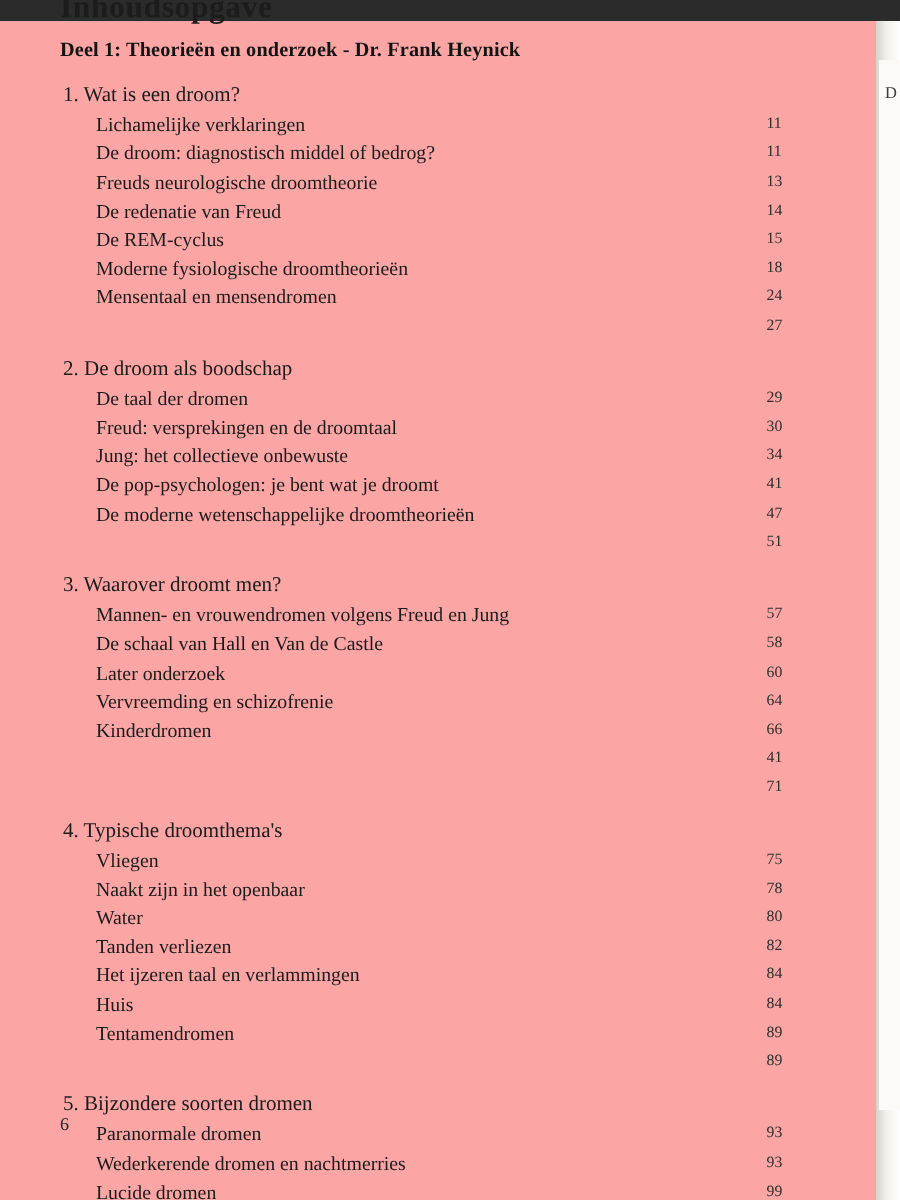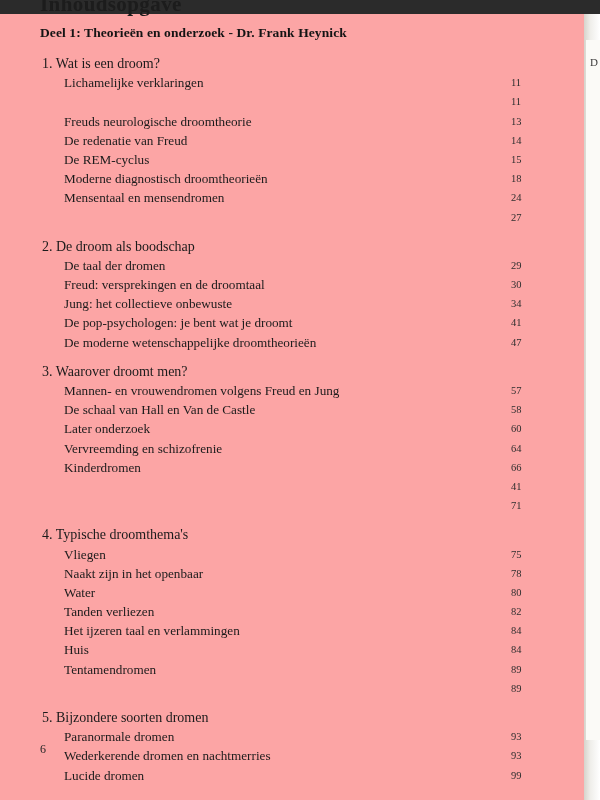--- a/index.html
+++ b/index.html
@@ -146,36 +146,37 @@
         <div class="chapter">
           <div class="row lvl1">
             <span class="label">1. Wat is een droom?</span>
             <span class="page-num"></span>
           </div>
           <div class="row lvl2">
             <span class="label">Lichamelijke verklaringen</span>
             <span class="page-num">11</span>
           </div>
           <div class="row lvl2">
+            <span class="label">De droom: diagnostisch middel of bedrog?</span>
             <span class="page-num">11</span>
           </div>
           <div class="row lvl2">
             <span class="label">Freuds neurologische droomtheorie</span>
             <span class="page-num">13</span>
           </div>
           <div class="row lvl2">
             <span class="label">De redenatie van Freud</span>
             <span class="page-num">14</span>
           </div>
           <div class="row lvl2">
             <span class="label">De REM-cyclus</span>
             <span class="page-num">15</span>
           </div>
           <div class="row lvl2">
-            <span class="label">Moderne diagnostisch droomtheorieën</span>
+            <span class="label">Moderne fysiologische droomtheorieën</span>
             <span class="page-num">18</span>
           </div>
           <div class="row lvl2">
             <span class="label">Mensentaal en mensendromen</span>
             <span class="page-num">24</span>
           </div>
           <div class="row lvl2">
             <span class="label"></span>
             <span class="page-num">27</span>
           </div>
@@ -198,20 +199,24 @@
             <span class="page-num">34</span>
           </div>
           <div class="row lvl2">
             <span class="label">De pop-psychologen: je bent wat je droomt</span>
             <span class="page-num">41</span>
           </div>
           <div class="row lvl2">
             <span class="label">De moderne wetenschappelijke droomtheorieën</span>
             <span class="page-num">47</span>
           </div>
+          <div class="row lvl2">
+            <span class="label"></span>
+            <span class="page-num">51</span>
+          </div>
         </div>
         <div class="chapter">
           <div class="row lvl1">
             <span class="label">3. Waarover droomt men?</span>
             <span class="page-num"></span>
           </div>
           <div class="row lvl2">
             <span class="label">Mannen- en vrouwendromen volgens Freud en Jung</span>
             <span class="page-num">57</span>
           </div>

